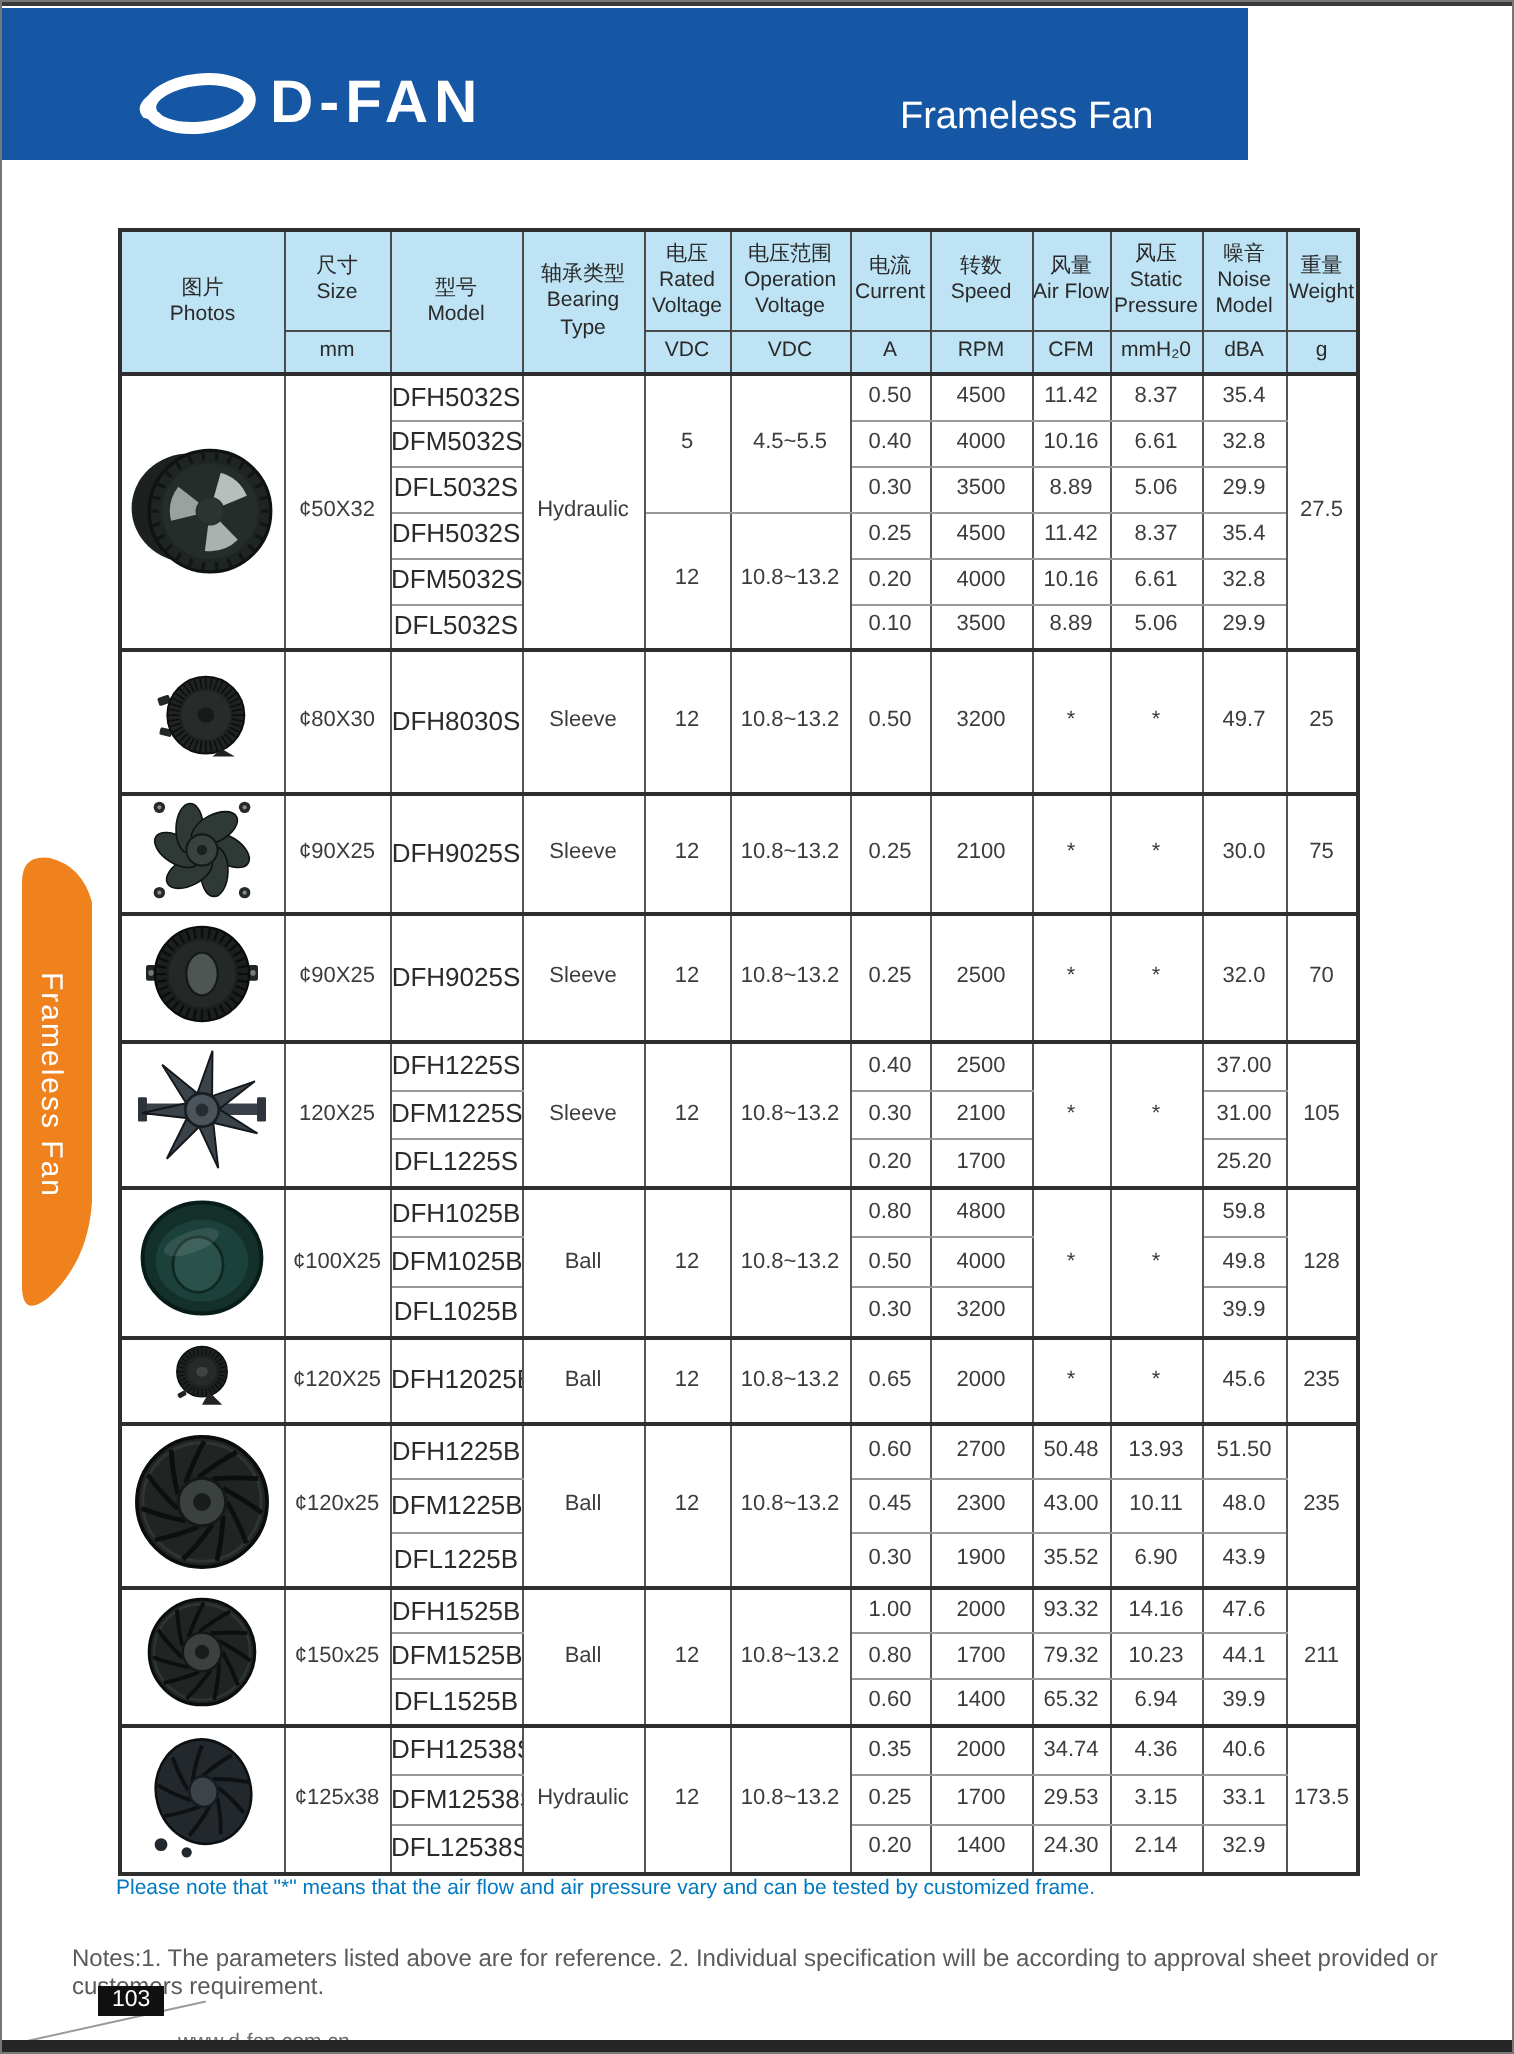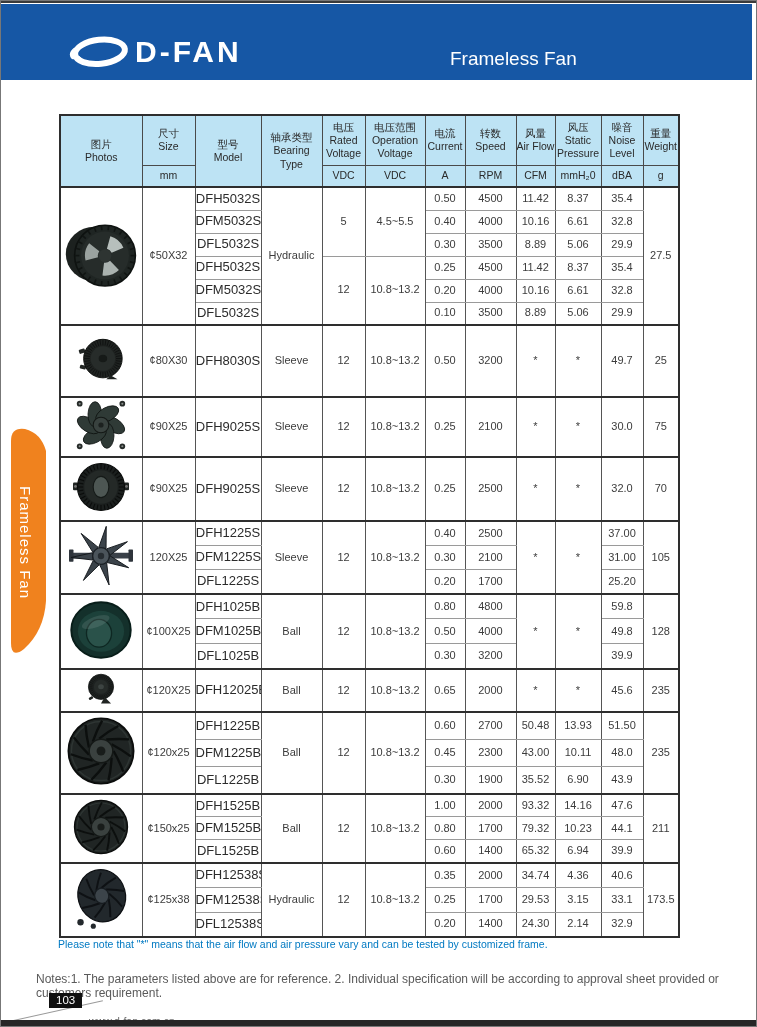--- a/index.html
+++ b/index.html
@@ -4,21 +4,21 @@
 <style>
   html,body{margin:0;padding:0;}
   body{
     width:757px;height:1027px;position:relative;background:#fff;
     font-family:"Liberation Sans",sans-serif;overflow:hidden;
     border:1px solid #777;box-sizing:border-box;
   }
   .top-edge{position:absolute;left:0;top:0;width:757px;height:2px;background:#3a3a3a;}
   .bottom-bar{position:absolute;left:0;top:1019px;width:757px;height:8px;background:#262626;}
   
-  .banner{position:absolute;left:0;top:3px;width:751px;height:76px;background:var(--banner,#1657A5);}
+  .banner{position:absolute;left:0;top:3px;width:623px;height:76px;background:var(--banner,#1657A5);}
   .logo{position:absolute;left:66px;top:30px;display:flex;align-items:center;}
   .logo-text{color:#fff;font-size:30px;font-weight:bold;letter-spacing:3px;margin-left:6px;}
   .title-zh{position:absolute;left:294px;top:18px;color:#fff;font-size:38px;font-weight:bold;letter-spacing:2px;}
   .title-en{position:absolute;left:449px;top:44px;color:#fff;font-size:19px;}
   
   .side-tab{position:absolute;left:0;top:424px;width:52px;height:250px;}
   .side-tab-label{
     position:absolute;left:16px;top:452px;height:180px;
     writing-mode:vertical-rl;color:#fff;font-size:15px;letter-spacing:1px;text-align:center;
   }
@@ -128,21 +128,21 @@
         <th>
           <div>风量</div>
           <div>Air Flow</div>
         </th>
         <th>
           <div>风压</div>
           <div>Static Pressure</div>
         </th>
         <th>
           <div>噪音</div>
-          <div>Noise Level</div>
+          <div>Noise Model</div>
         </th>
         <th>
           <div>重量</div>
           <div>Weight</div>
         </th>
       </tr>
       <tr style="height: 22px;">
         <th>mm</th>
         <th>VDC</th>
         <th>VDC</th>

